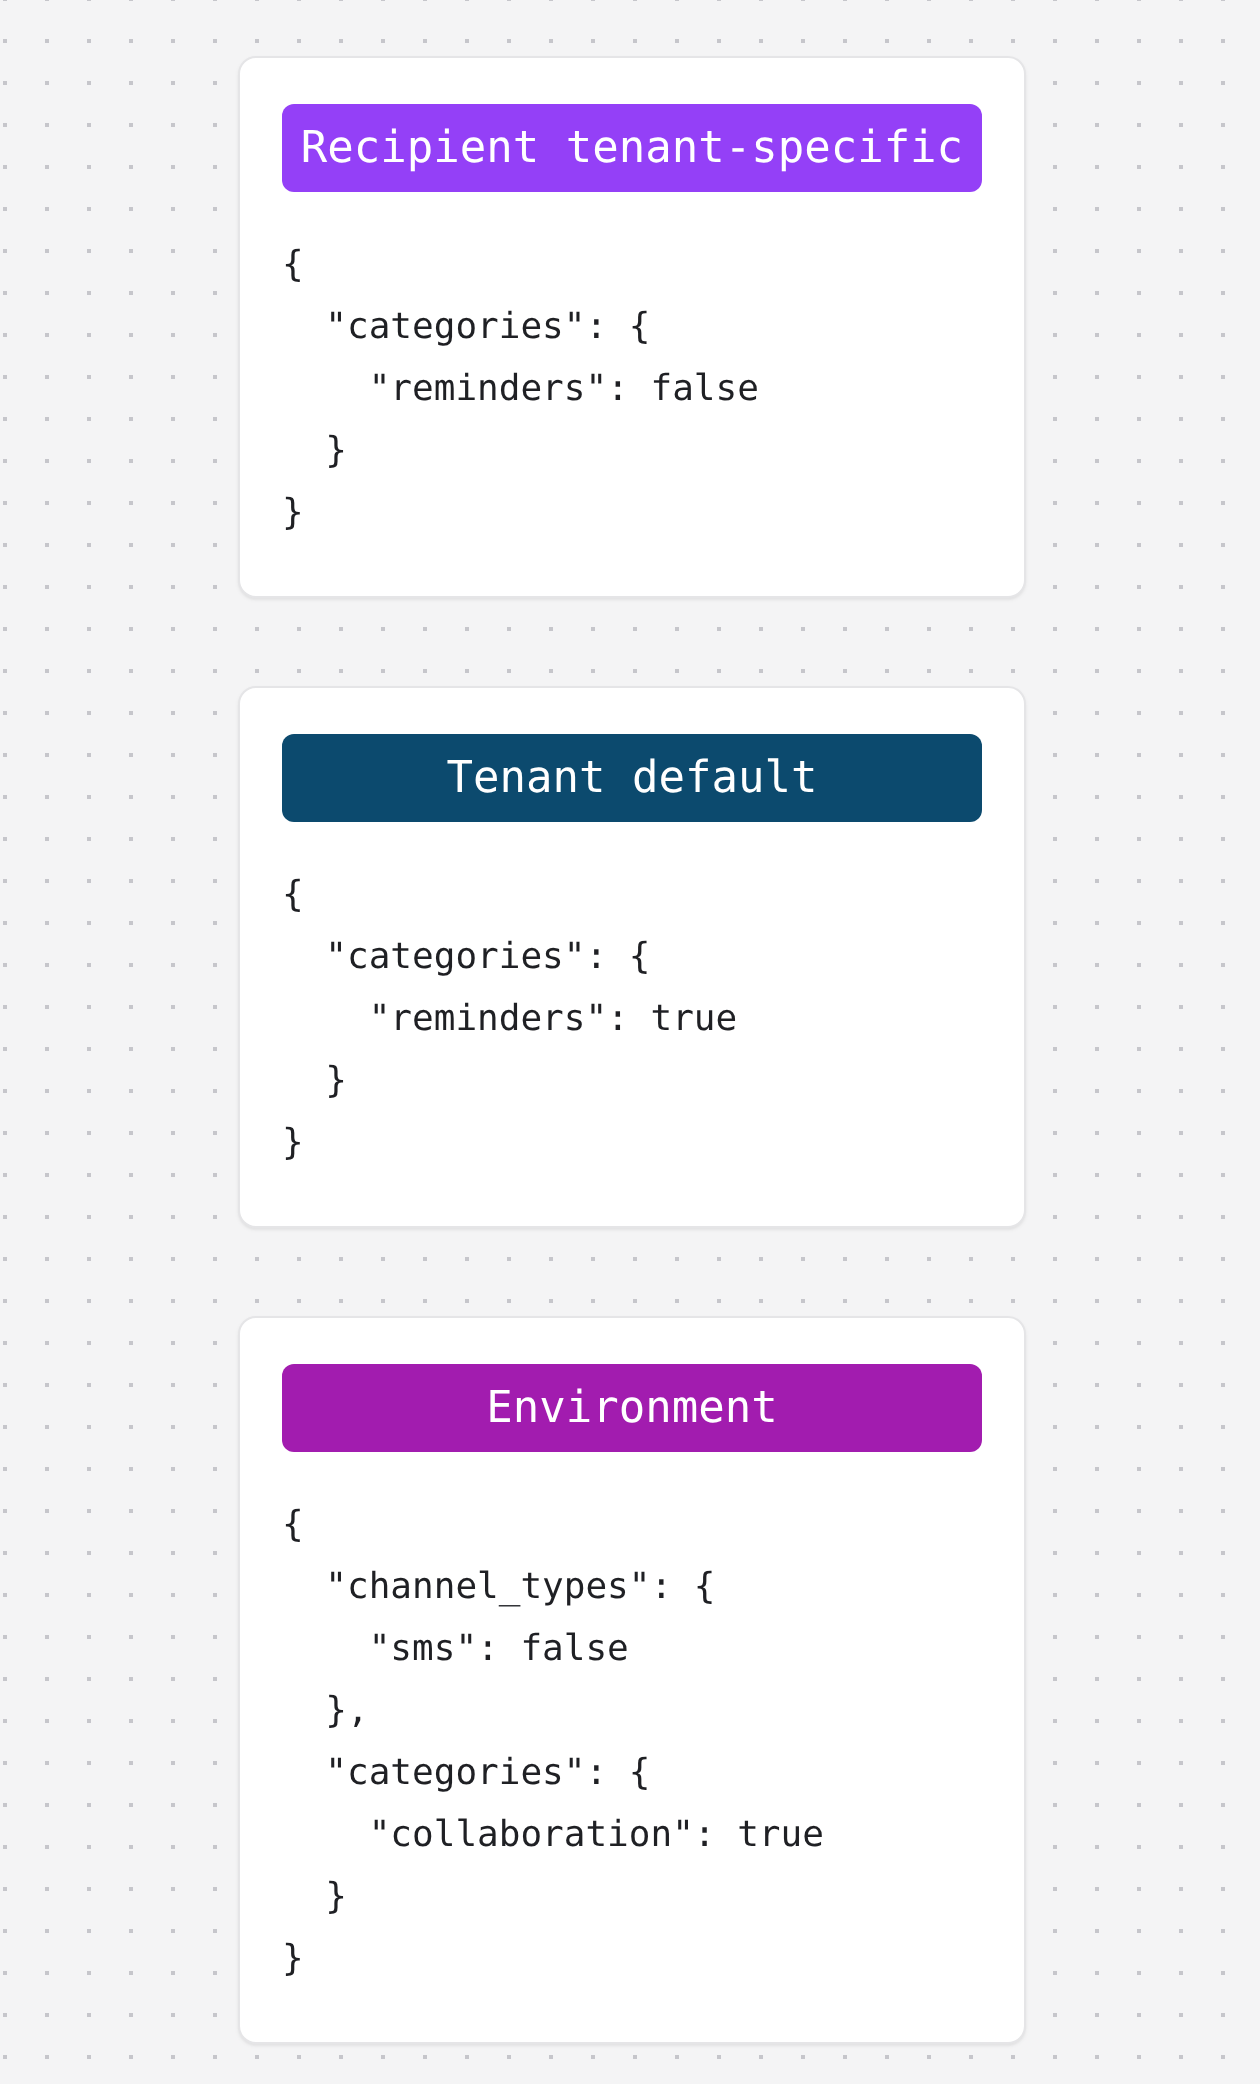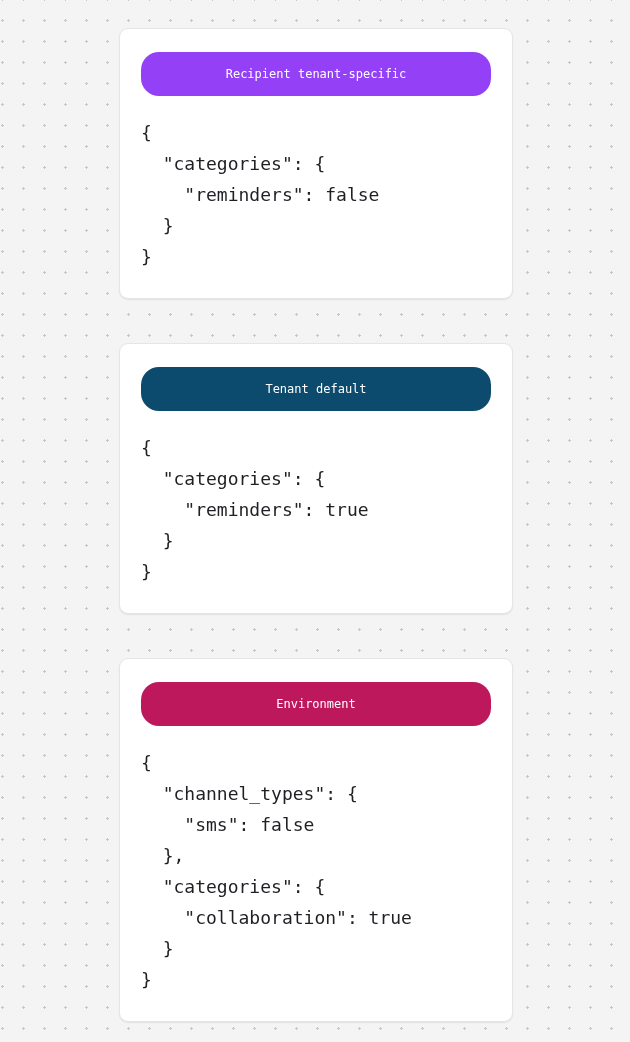--- a/index.html
+++ b/index.html
@@ -32,27 +32,27 @@
     background: #ffffff;
     border: 1px solid #e5e5e7;
     border-radius: 9px;
     padding: 23px 21px 26px 21px;
     box-shadow: 0 1px 2px rgba(16, 17, 20, 0.05),
                 0 1px 1px rgba(16, 17, 20, 0.03);
   }
 
   .card-header {
     height: 44px;
-    border-radius: 18px;
+    border-radius: 6px;
     display: flex;
     align-items: center;
     justify-content: center;
     color: #ffffff;
     font-family: "DejaVu Sans Mono", "Liberation Mono", monospace;
-    font-size: 12px;
+    font-size: 22px;
     font-weight: 400;
     letter-spacing: 0px;
     white-space: nowrap;
   }
 
   .card-code {
     margin: 0;
     margin-top: 21px;
     font-family: "DejaVu Sans Mono", "Liberation Mono", monospace;
     font-size: 18px;
@@ -79,21 +79,21 @@
   <div class="card">
     <div class="card-header" style="background-color: #0c4a6e;">Tenant default</div>
     <pre class="card-code">{
   "categories": {
     "reminders": true
   }
 }</pre>
   </div>
 
   <div class="card">
-    <div class="card-header" style="background-color: #be185d;">Environment</div>
+    <div class="card-header" style="background-color: #a21caf;">Environment</div>
     <pre class="card-code">{
   "channel_types": {
     "sms": false
   },
   "categories": {
     "collaboration": true
   }
 }</pre>
   </div>
 

